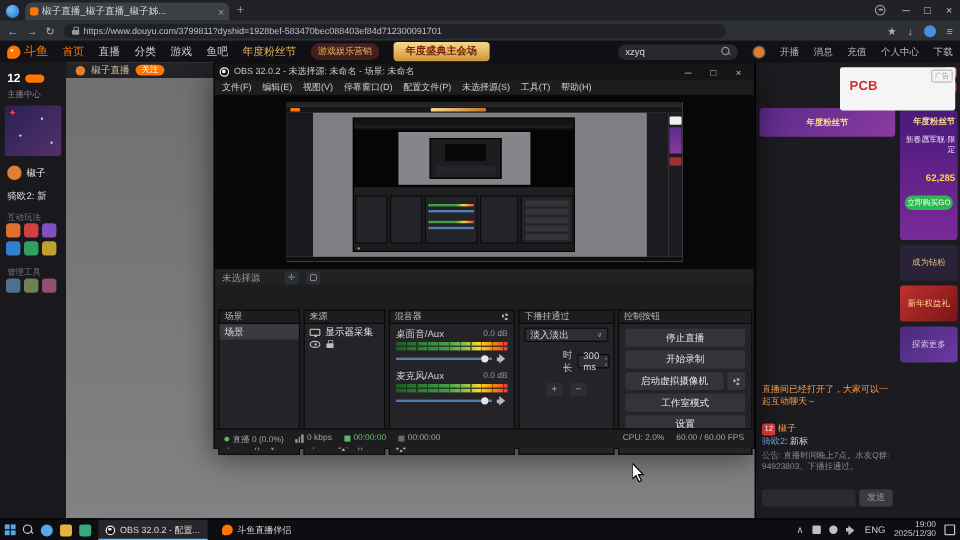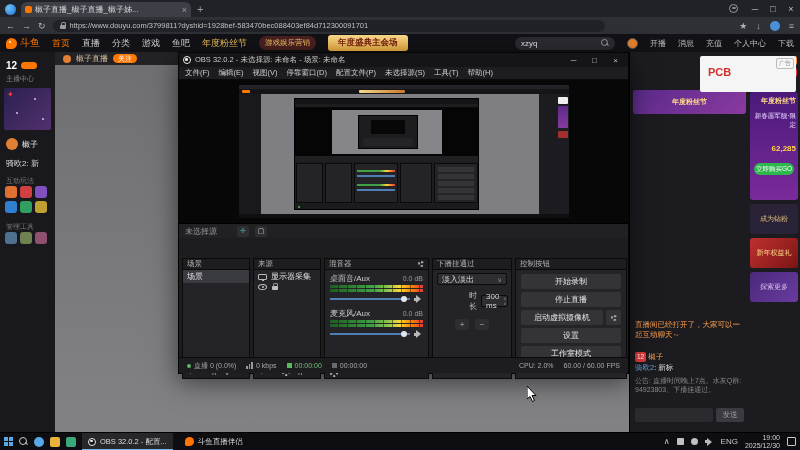--- a/index.html
+++ b/index.html
@@ -482,30 +482,30 @@
         <div class="flex" style="margin-top:7px; justify-content:center; gap:6px;">
           <span class="tbtn">+</span>
           <span class="tbtn">−</span>
         </div>
       </div>
     </div>
 
     <div class="dock" style="left:336px; width:112px;">
       <div class="dock-h">控制按钮</div>
       <div class="dock-b" style="padding:4px 5px;">
+        <div class="obtn">停止直播</div>
         <div class="obtn">开始录制</div>
-        <div class="obtn">停止直播</div>
         <div class="flex" style="gap:3px;text-align:right;">
           <div class="obtn" style="flex:1;">启动虚拟摄像机</div>
           <div class="obtn" style="width:15px;">
               <span class="gear" style="width:6px;height:6px;"></span>
             </div>
         </div>
+        <div class="obtn">工作室模式</div>
         <div class="obtn">设置</div>
-        <div class="obtn">工作室模式</div>
       </div>
     </div>
 
     <div class="obs-status">
       <span class="flex" style="gap:3px;">
           <span class="gdot"></span>
           <span>直播 0 (0.0%)</span>
         </span>
       <span class="flex" style="gap:3px;">
           <span class="bars">

